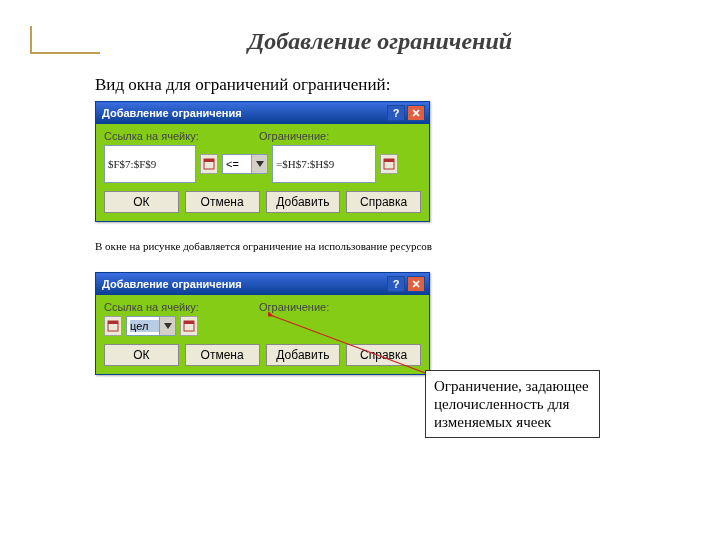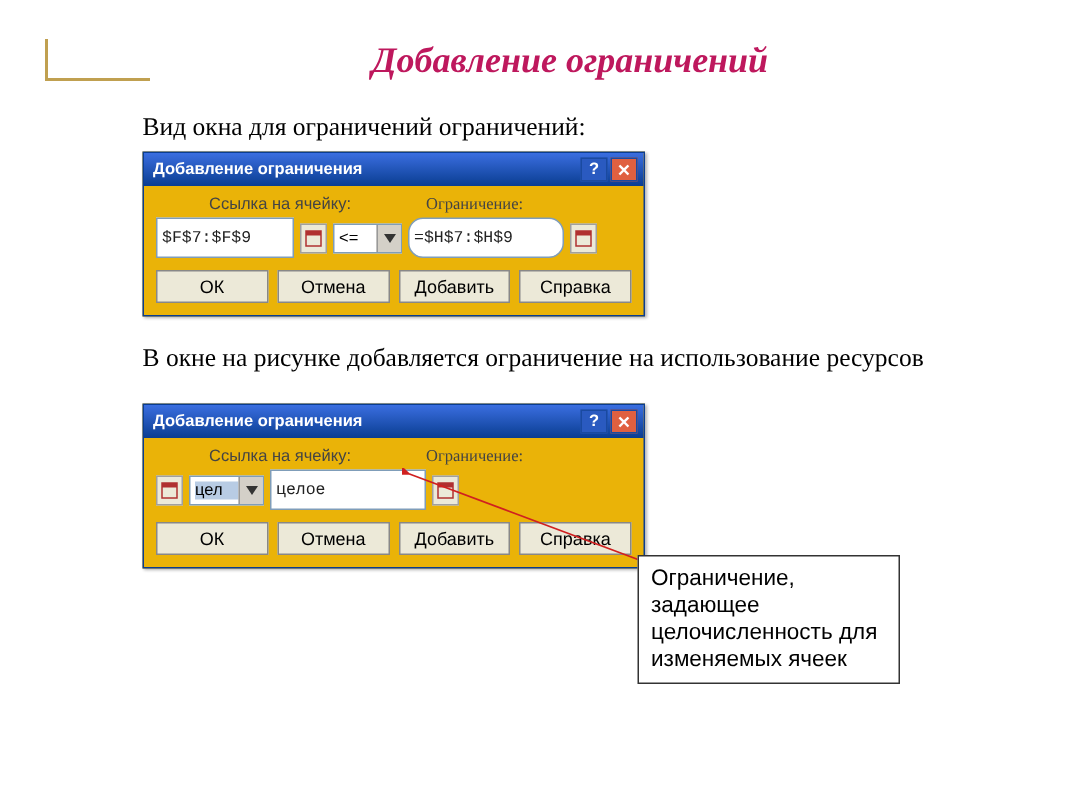--- a/index.html
+++ b/index.html
@@ -11,58 +11,58 @@
   }
   .corner-bracket {
     position: absolute;
     left: 30px; top: 26px;
     width: 70px; height: 28px;
     border-left: 2px solid #c0a050;
     border-bottom: 2px solid #c0a050;
   }
   .page-title {
     font-style: italic;
-    color: #be185d;
+    color: #404040;
     font-size: 24px;
     text-align: center;
     padding-top: 28px;
     margin-left: 40px;
   }
   .intro1 { margin: 20px 0 6px 95px; font-size: 17px; }
-  .intro2 { margin: 18px 0 20px 95px; font-size: 17px; }
+  .intro2 { margin: 18px 0 20px 95px; font-size: 11px; }
   .dlg {
     width: 335px; margin-left: 95px;
     border: 1px solid #0a3d91;
-    background: #eab308;
+    background: #84cc16;
     font-family: Tahoma, sans-serif; font-size: 11px;
     box-shadow: 1px 1px 2px rgba(0,0,0,0.3);
   }
   .titlebar {
     background: linear-gradient(#3a6ee0, #0a3d91);
     color: #fff; padding: 3px 4px 3px 6px;
     display: flex; align-items: center;
     font-weight: bold;
   }
   .titlebar .ttext { flex: 1; }
   .tbtn {
     width: 18px; height: 16px; margin-left: 2px;
     display: inline-flex; align-items: center; justify-content: center;
     font-weight: bold; font-size: 11px;
     border: 1px solid #1a4aa0;
   }
   .help-btn { background: #2a5ac0; color: #fff; }
   .close-btn { background: #e06040; color: #fff; }
   .dlg-body { padding: 6px 8px 8px 8px; }
   .lblrow { display: flex; margin-bottom: 3px; color: #444; }
-  .lblrow .l1 { width: 130px; text-align: right; }
-  .lblrow .l2 { margin-left: 50px; font-family: Liberation Serif, serif; }
+  .lblrow .l1 { width: 130px; }
+  .lblrow .l2 { margin-left: 25px; }
   .fieldrow { display: flex; align-items: center; gap: 4px; margin-bottom: 8px; }
   .txtfield {
-    height: 27px; border: 1px solid #7f9db9; background: #fff;
-    padding: 2px 3px; font-size: 11px; font-family: Liberation Mono, monospace;
+    height: 38px; border: 1px solid #7f9db9; background: #fff;
+    padding: 2px 3px; font-size: 11px; font-family: Liberation Serif, serif;
     color: #222;
   }
   .picker {
     width: 18px; height: 20px; border: 1px solid #a0a0a0;
     background: #ece9d8;
     display: inline-flex; align-items: center; justify-content: center;
   }
   .picker svg { width: 12px; height: 12px; }
   .sel {
     height: 20px; border: 1px solid #7f9db9; background: #fff;
@@ -86,21 +86,21 @@
     cursor: pointer;
   }
   .callout {
     position: absolute;
     left: 425px; top: 370px;
     width: 175px;
     border: 1px solid #333;
     background: #fff;
     padding: 6px 8px;
     font-size: 15px;
-    font-family: Liberation Sans, sans-serif;
+    font-family: Liberation Serif, serif;
     line-height: 1.2;
   }
   .arrow-svg {
     position: absolute;
     left: 268px; top: 312px;
     pointer-events: none;
   }
 </style>
 </head>
 <body>
@@ -131,21 +131,21 @@
           </svg>
       </span>
       <div class="sel" style="width:46px">
         <span class="sel-val">&lt;=</span>
         <span class="sel-arrow">
             <svg viewBox="0 0 8 6">
               <path d="M0 0 L8 0 L4 6 Z" fill="#333"></path>
             </svg>
           </span>
       </div>
-      <input class="txtfield" style="width: 104px; border-radius: 10px;" value="=$H$7:$H$9">
+      <input class="txtfield" style="width: 104px;" value="=$H$7:$H$9">
       <span class="picker">
         <svg viewBox="0 0 12 12">
             <rect x="1" y="1" width="10" height="10" fill="none" stroke="#b03030" stroke-width="1"></rect>
             <rect x="1" y="1" width="10" height="3" fill="#b03030"></rect>
           </svg>
       </span>
     </div>
     <div class="btnrow">
       <button class="btn">ОК</button>
       <button class="btn">Отмена</button>
@@ -176,21 +176,20 @@
           </svg>
       </span>
       <div class="sel" style="width:50px">
         <span class="sel-val" style="background:#b8cce4;">цел</span>
         <span class="sel-arrow">
             <svg viewBox="0 0 8 6">
               <path d="M0 0 L8 0 L4 6 Z" fill="#333"></path>
             </svg>
           </span>
       </div>
-      <input class="txtfield" style="width: 104px;" value="целое">
       <span class="picker">
         <svg viewBox="0 0 12 12">
             <rect x="1" y="1" width="10" height="10" fill="none" stroke="#b03030" stroke-width="1"></rect>
             <rect x="1" y="1" width="10" height="3" fill="#b03030"></rect>
           </svg>
       </span>
     </div>
     <div class="btnrow">
       <button class="btn">ОК</button>
       <button class="btn">Отмена</button>

